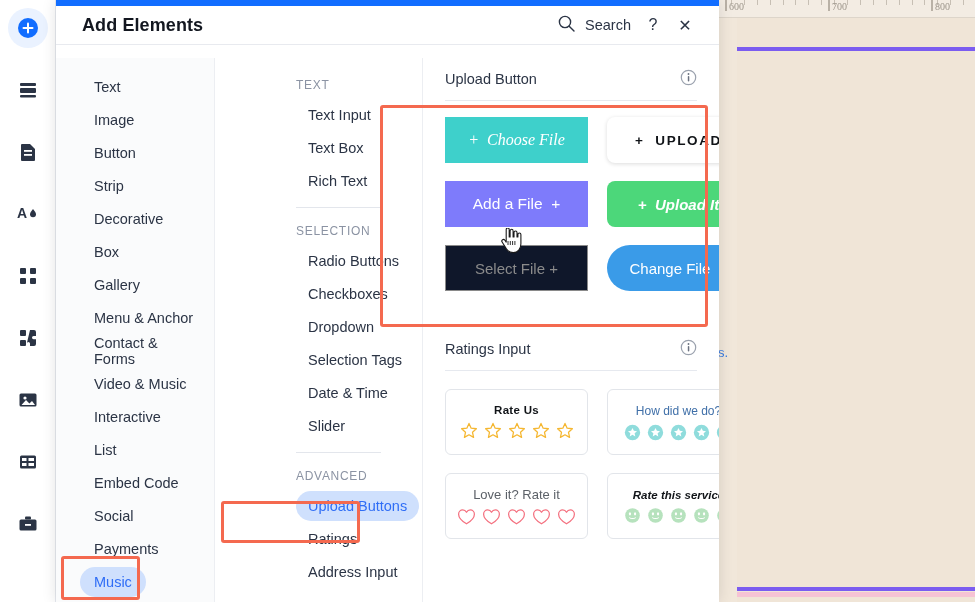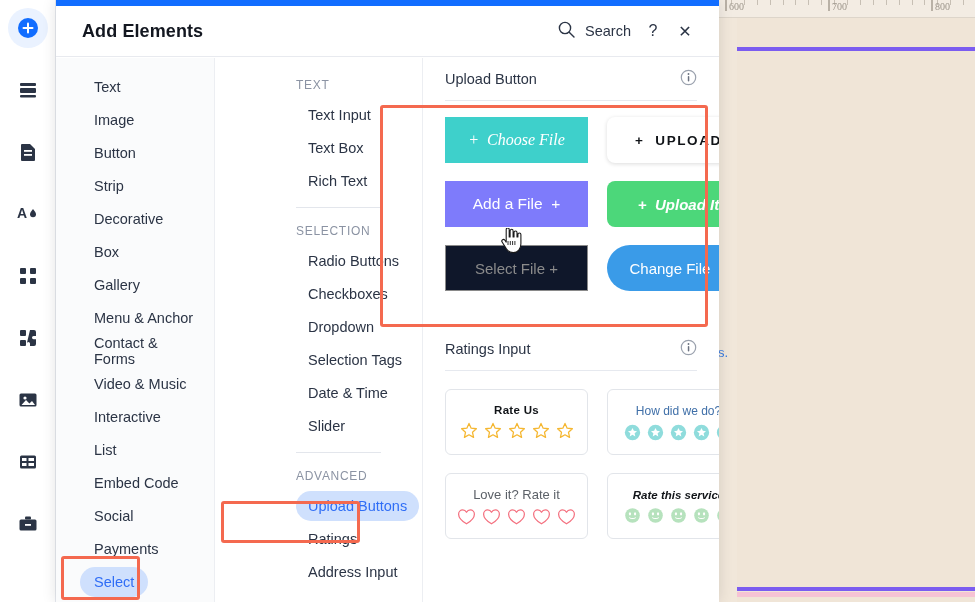--- a/index.html
+++ b/index.html
@@ -50,21 +50,21 @@
   .rail-btn svg { display: block; }
   .rail-sp { height: 14px; }
 
   
   .panel {
     position: absolute; left: 56px; top: 0; width: 663px; height: 602px;
     background: #ffffff; box-shadow: 0 0 14px rgba(0,0,0,0.12);
   }
   .panel-topbar { position: absolute; left: 0; top: 0; width: 663px; height: 6px; background: #116dff; }
   .panel-header {
-    position: absolute; left: 0; top: 6px; width: 663px; height: 51px;
+    position: absolute; left: 0; top: 6px; width: 663px; height: 39px;
     border-bottom: 1px solid #e8eaef;
     display: flex; align-items: center;
   }
   .panel-title {
     margin-left: 26px; font-size: 18px; font-weight: bold; color: #131720;
     letter-spacing: 0.1px;
   }
   .header-actions {
     margin-left: auto; margin-right: 18px; display: flex; align-items: center; gap: 0;
   }
@@ -351,21 +351,21 @@
         <div class="cat-item">
           <span class="pill">Embed Code</span>
         </div>
         <div class="cat-item">
           <span class="pill">Social</span>
         </div>
         <div class="cat-item">
           <span class="pill">Payments</span>
         </div>
         <div class="cat-item selected">
-          <span class="pill">Select</span>
+          <span class="pill">Music</span>
         </div>
       </div>
 
     <div class="col-types" id="types">
         <div class="type-group-label">TEXT</div>
         <div class="type-item">
           <span class="pill">Text Input</span>
         </div>
         <div class="type-item">
           <span class="pill">Text Box</span>

